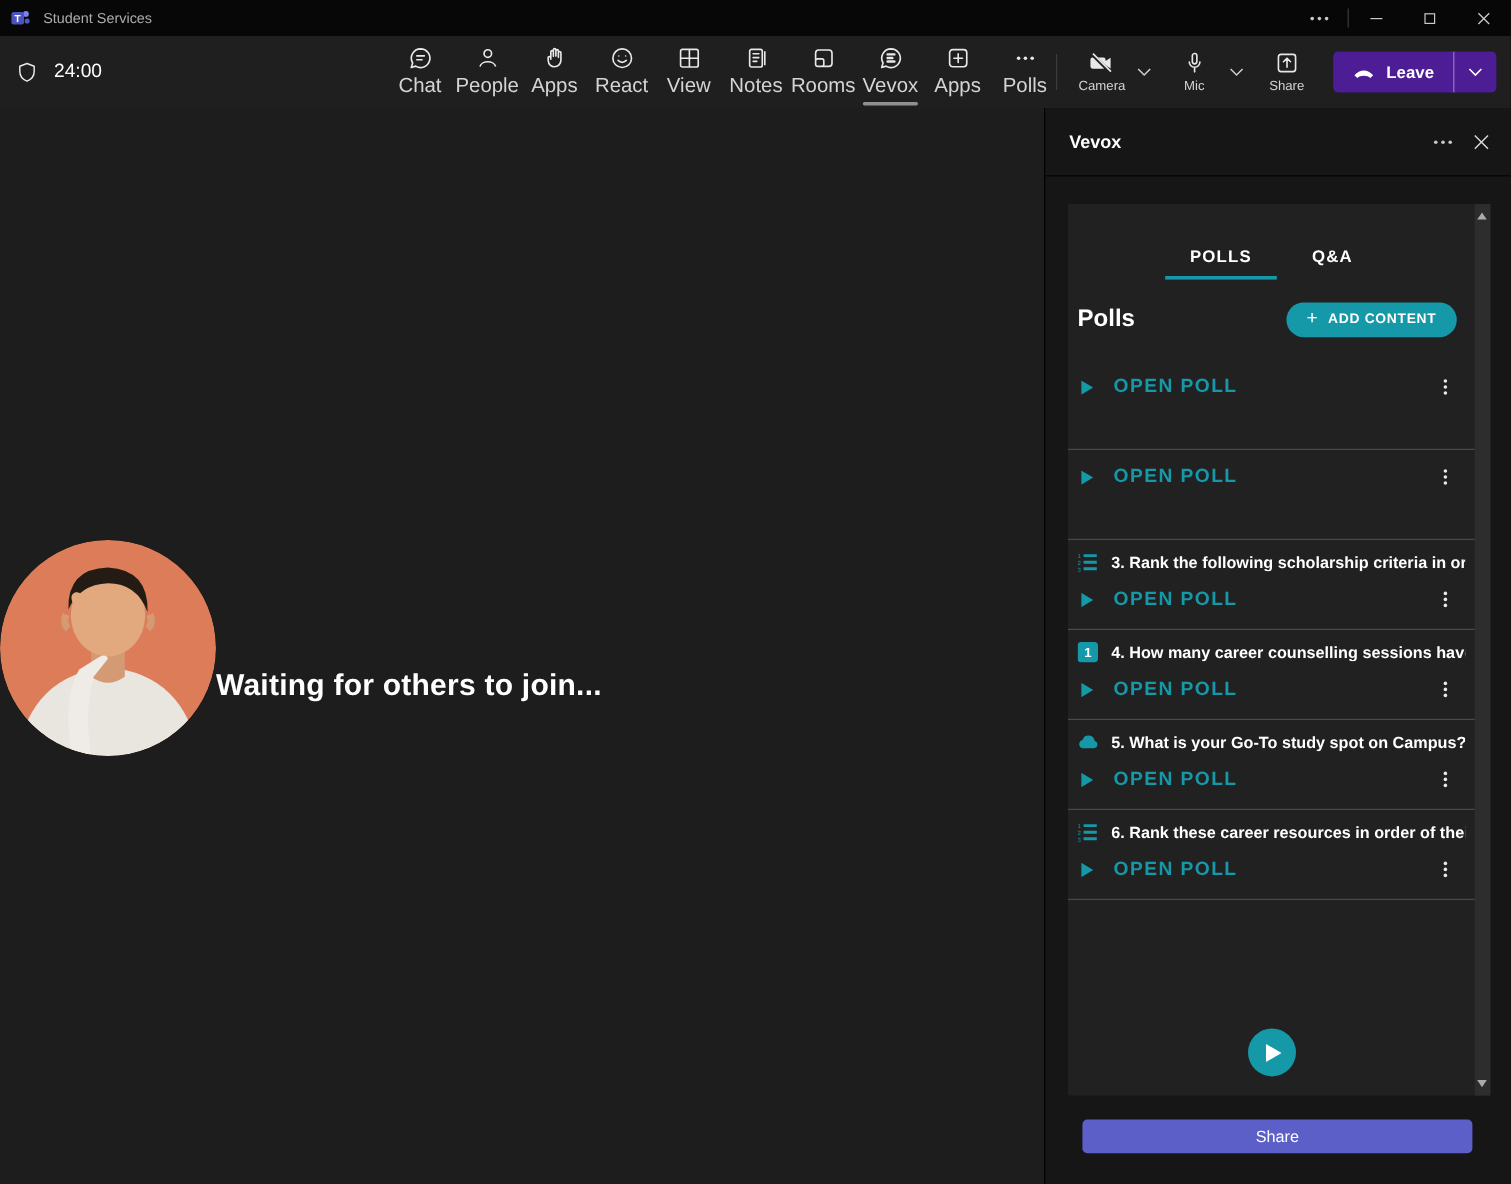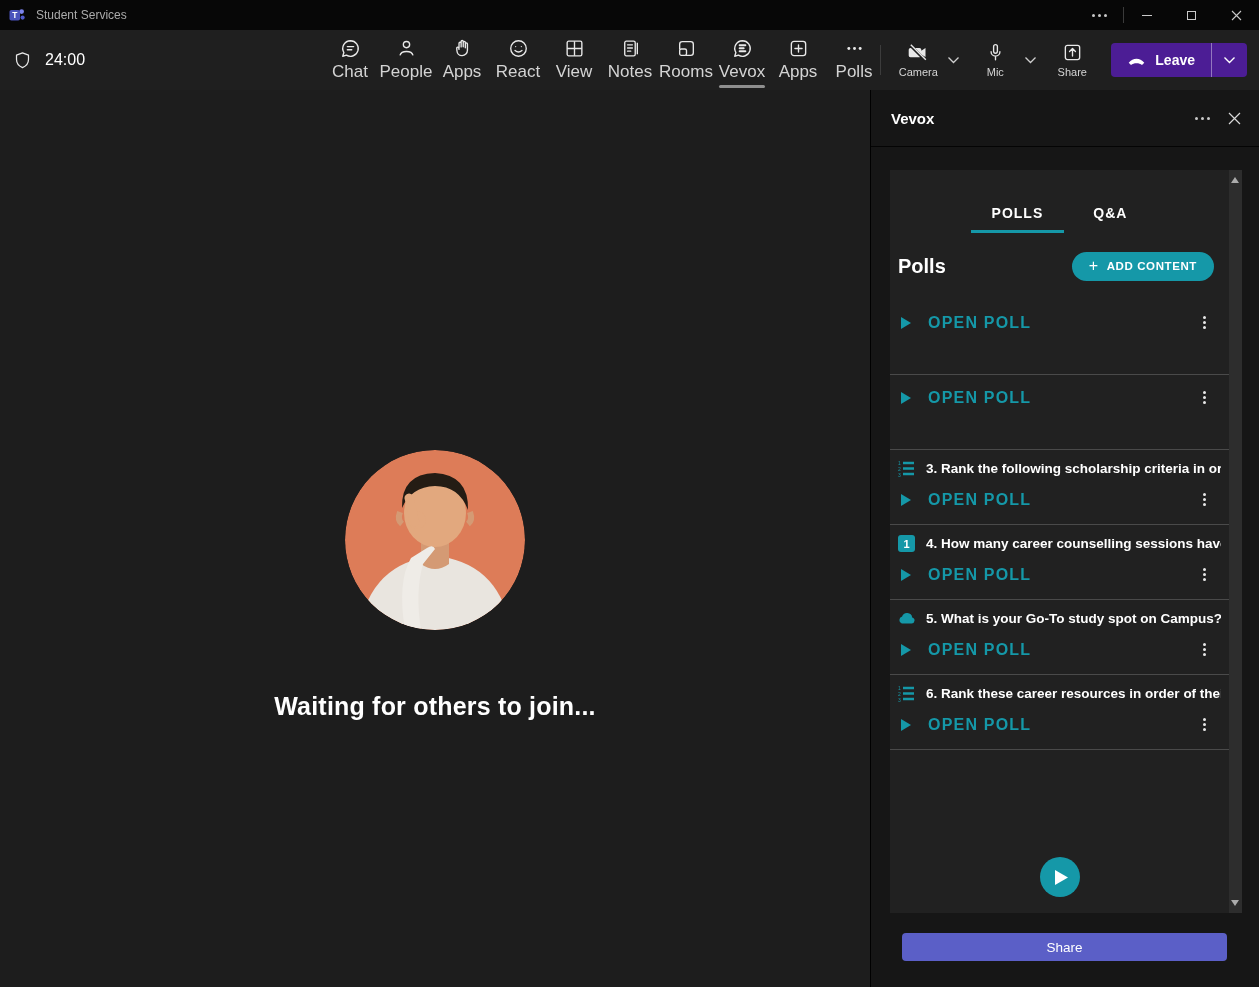--- a/index.html
+++ b/index.html
@@ -33,21 +33,21 @@
   .device .lbl { font-size:11px; color:#d4d4d4; }
   .chev-btn { background:none; border:none; margin:22px 8px 0 2px; cursor:pointer; }
   .leave { display:flex; align-items:stretch; height:34px; margin-left:12px; background:#4c1d95; border-radius:4px; overflow:hidden; }
   .leave-main { display:flex; align-items:center; gap:9px; padding:0 16px; background:none; border:none; color:#fff; font-size:14px; font-weight:bold; cursor:pointer; }
   .leave-divider { width:1px; background:rgba(255,255,255,.4); }
   .leave-chev { display:flex; align-items:center; padding:0 11px; background:none; border:none; cursor:pointer; }
 
   
   .app-body { display:flex; height:897px; }
   .stage { position:relative; width:871px; background:#1d1d1d; border-right:1px solid #000; }
-  .stage-center { position:absolute; top:360px; left:0; right:0; display:flex; flex-direction:column; align-items:center; }
+  .stage-center { position:absolute; top:360px; left:0; right:0; display:flex; flex-direction:row; align-items:center; }
   .avatar { width:180px; height:180px; border-radius:50%; overflow:hidden; }
   .waiting { margin-top:62px; color:#fff; font-size:25px; font-weight:bold; letter-spacing:.2px; }
 
   
   .panel { flex:1; background:#161616; display:flex; flex-direction:column; }
   .panel-header { height:57px; flex:none; display:flex; align-items:center; justify-content:space-between; padding:0 18px 0 20px; border-bottom:1px solid #040404; }
   .panel-title { color:#fff; font-size:15px; font-weight:bold; }
   .panel-hicons { display:flex; align-items:center; gap:18px; }
   .ph-btn { background:none; border:none; cursor:pointer; display:flex; align-items:center; }
   .panel-content { flex:1; position:relative; }

